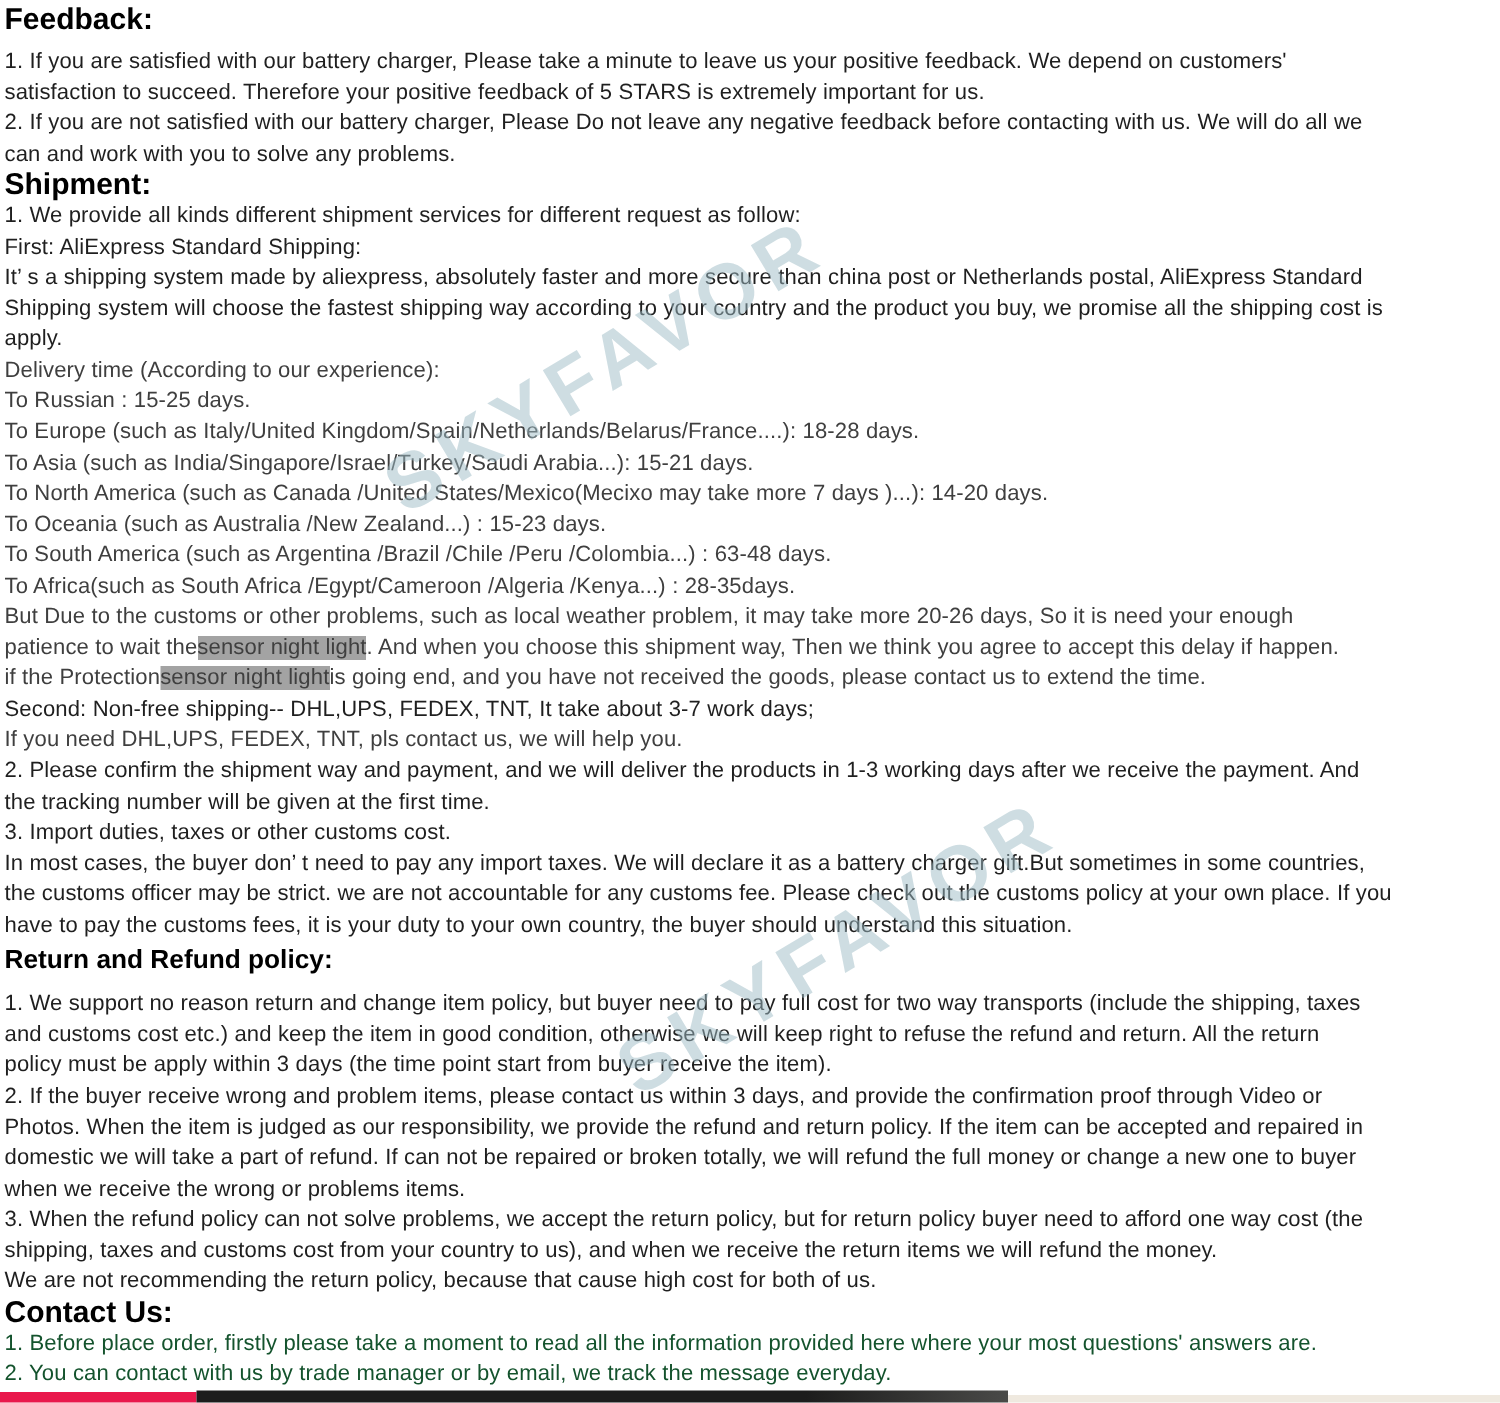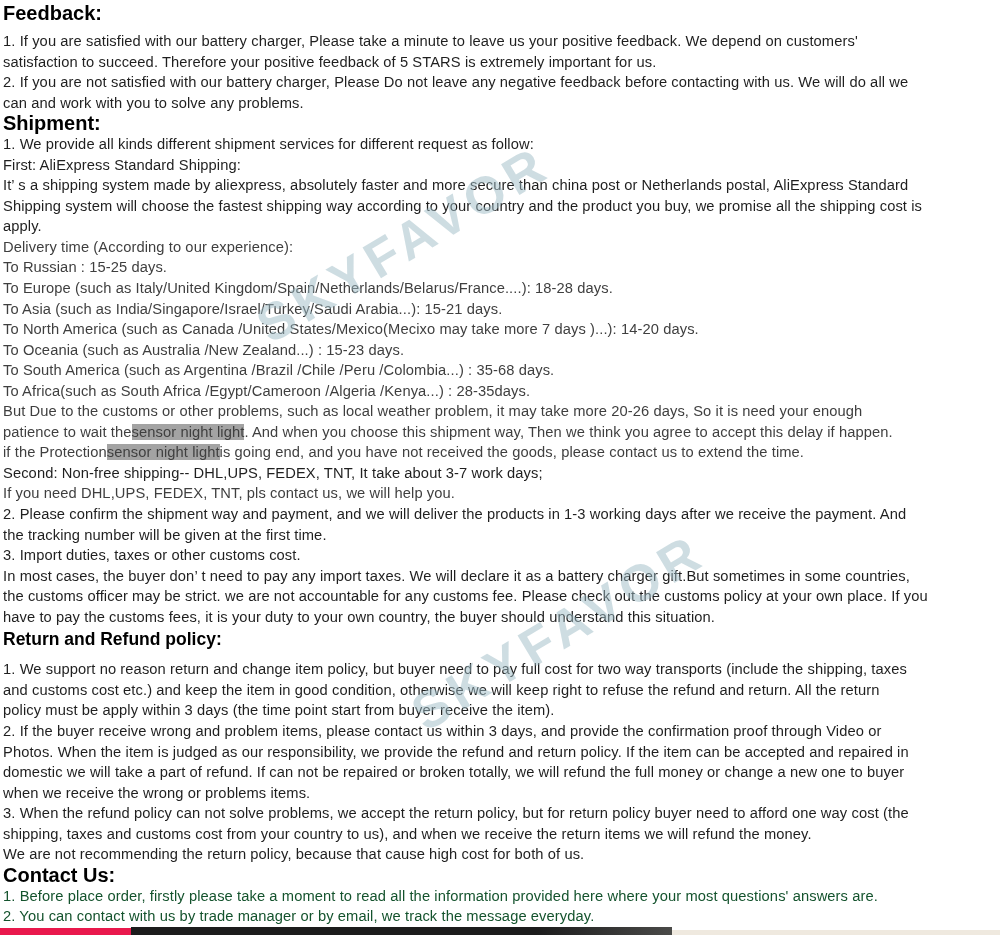--- a/index.html
+++ b/index.html
@@ -63,21 +63,21 @@
     <div class="line p">First: AliExpress Standard Shipping:</div>
     <div class="line p">It’ s a shipping system made by aliexpress, absolutely faster and more secure than china post or Netherlands postal, AliExpress Standard</div>
     <div class="line p">Shipping system will choose the fastest shipping way according to your country and the product you buy, we promise all the shipping cost is</div>
     <div class="line p">apply.</div>
     <div class="line p gray">Delivery time (According to our experience):</div>
     <div class="line p gray">To Russian : 15-25 days.</div>
     <div class="line p gray">To Europe (such as Italy/United Kingdom/Spain/Netherlands/Belarus/France....): 18-28 days.</div>
     <div class="line p gray">To Asia (such as India/Singapore/Israel/Turkey/Saudi Arabia...): 15-21 days.</div>
     <div class="line p gray">To North America (such as Canada /United States/Mexico(Mecixo may take more 7 days )...): 14-20 days.</div>
     <div class="line p gray">To Oceania (such as Australia /New Zealand...) : 15-23 days.</div>
-    <div class="line p gray">To South America (such as Argentina /Brazil /Chile /Peru /Colombia...) : 35-68 days.</div>
+    <div class="line p gray">To South America (such as Argentina /Brazil /Chile /Peru /Colombia...) : 63-48 days.</div>
     <div class="line p gray">To Africa(such as South Africa /Egypt/Cameroon /Algeria /Kenya...) : 28-35days.</div>
     <div class="line p gray">But Due to the customs or other problems, such as local weather problem, it may take more 20-26 days, So it is need your enough</div>
     <div class="line p gray"><span>patience to wait the</span><span class="hl">sensor night light</span><span>. And when you choose this shipment way, Then we think you agree to accept this delay if happen.</span></div>
     <div class="line p gray"><span>if the Protection</span><span class="hl">sensor night light</span><span>is going end, and you have not received the goods, please contact us to extend the time.</span></div>
     <div class="line p">Second: Non-free shipping-- DHL,UPS, FEDEX, TNT, It take about 3-7 work days;</div>
     <div class="line p gray">If you need DHL,UPS, FEDEX, TNT, pls contact us, we will help you.</div>
     <div class="line p">2. Please confirm the shipment way and payment, and we will deliver the products in 1-3 working days after we receive the payment. And</div>
     <div class="line p">the tracking number will be given at the first time.</div>
     <div class="line p">3. Import duties, taxes or other customs cost.</div>
     <div class="line p">In most cases, the buyer don’ t need to pay any import taxes. We will declare it as a battery charger gift.But sometimes in some countries,</div>

